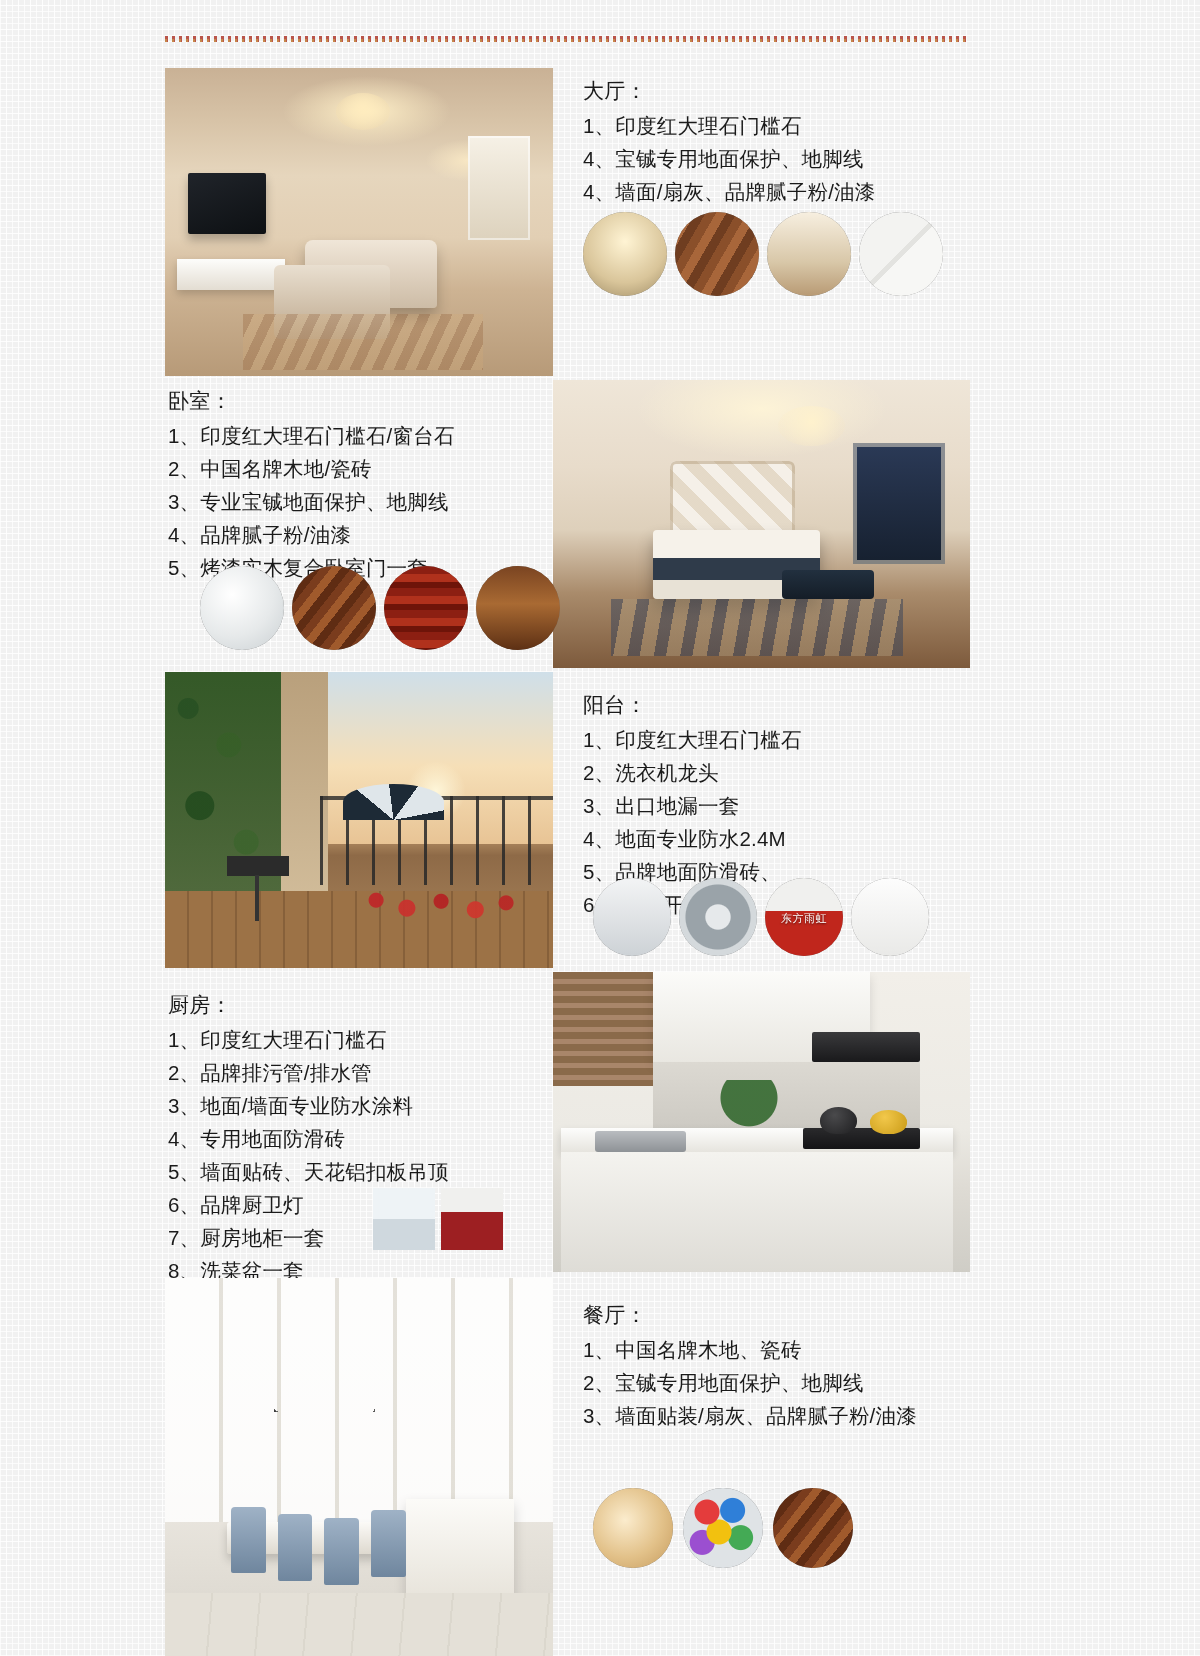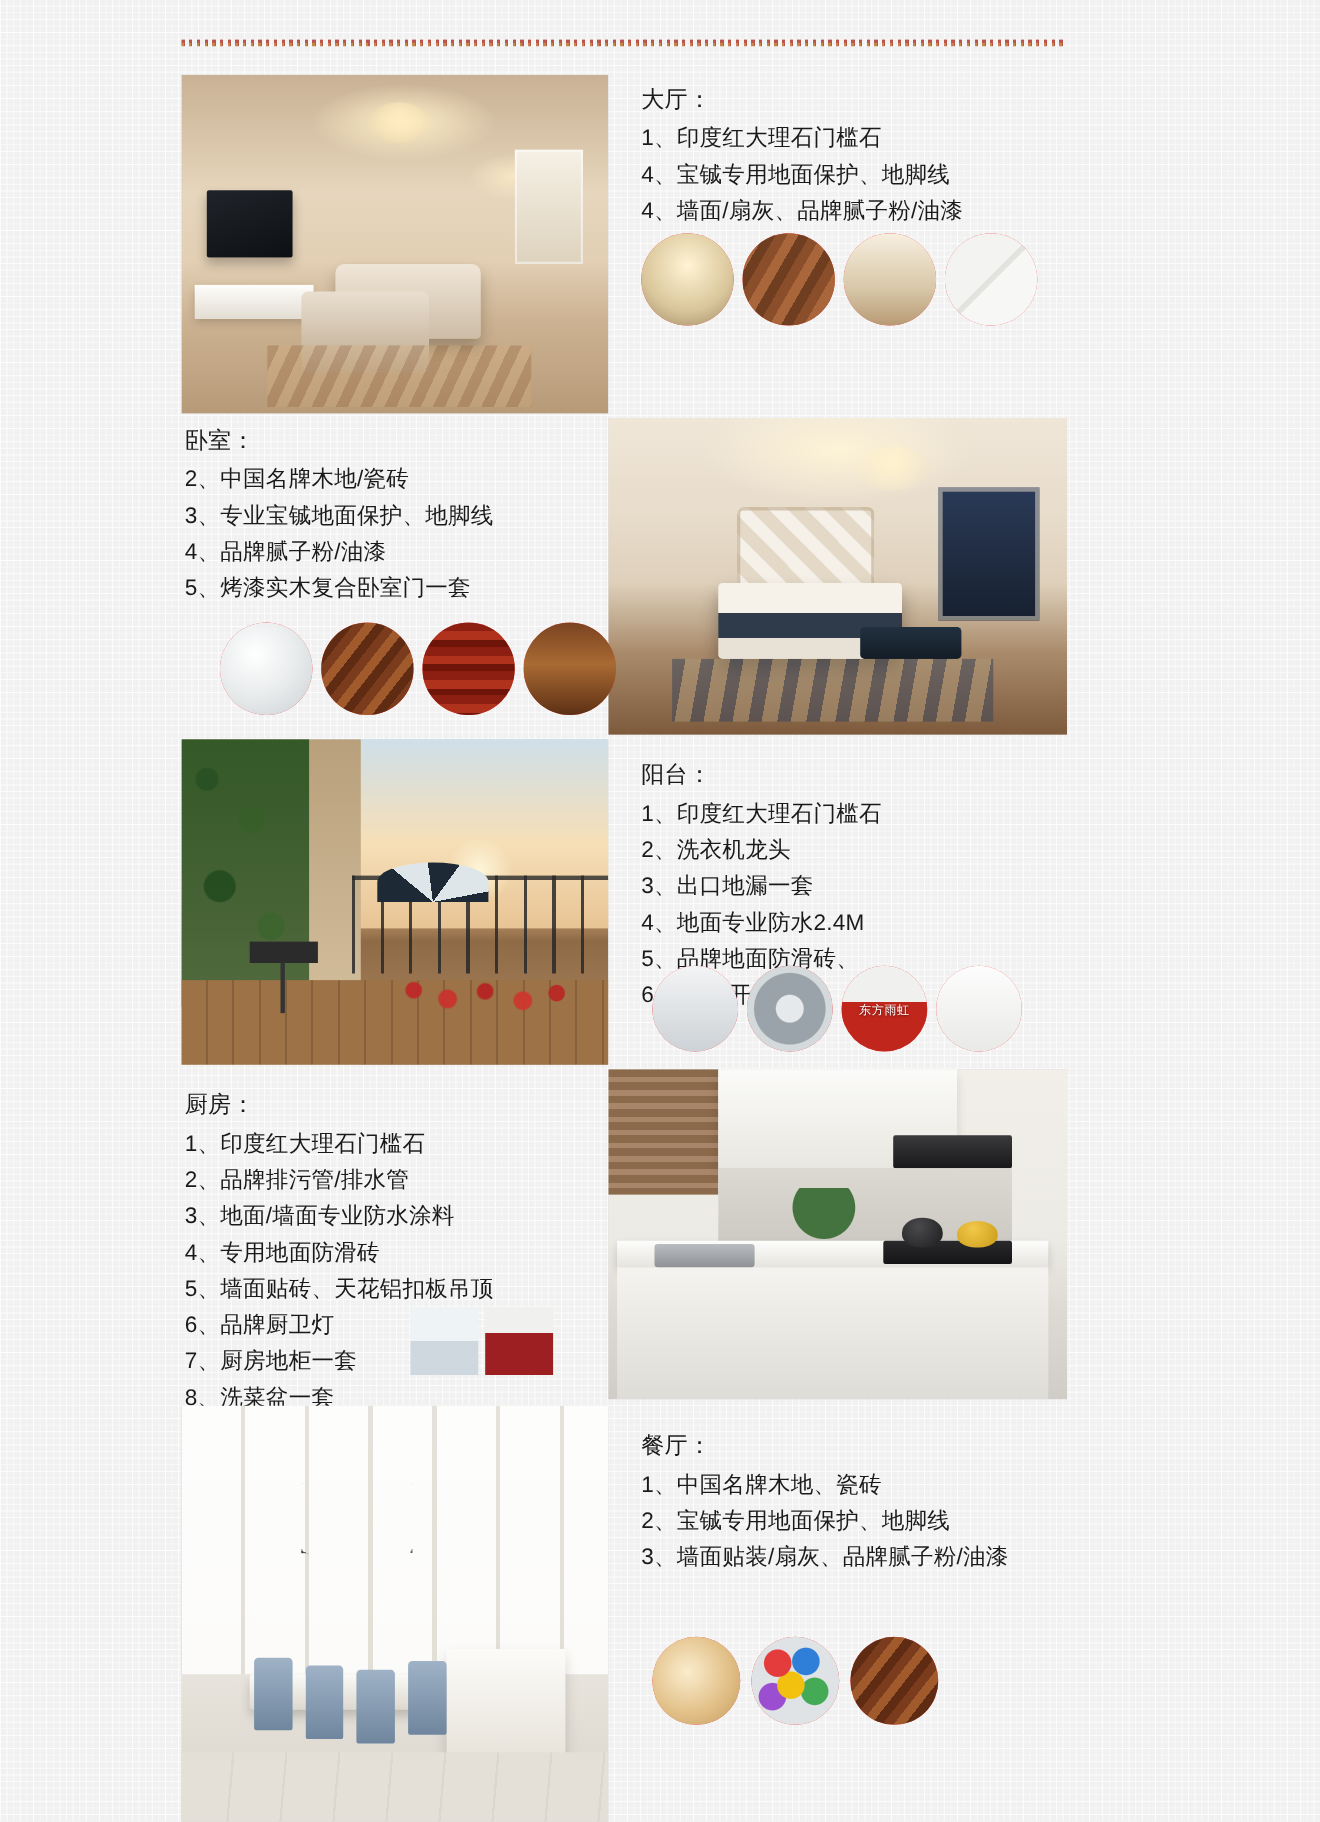--- a/index.html
+++ b/index.html
@@ -91,21 +91,21 @@
     list-style: none;
   }
   .txt ol li { white-space: nowrap; }
 
   
   .swatches { position: absolute; display: flex; }
   .swatch {
     border-radius: 50%;
     overflow: hidden;
     position: relative;
-    background: #ef4444;
+    background: #737373;
     flex: none;
   }
   .swatch .sin { position: absolute; inset: 0; }
 
   
   .livingroom {
     background:
       radial-gradient(ellipse 120px 50px at 52% 14%, rgba(255,240,200,.95), rgba(255,220,160,0) 70%),
       radial-gradient(ellipse 60px 30px at 78% 30%, rgba(255,238,200,.75), rgba(255,225,170,0) 70%),
       linear-gradient(180deg, #c9b195 0%, #d8c4a8 18%, #e6d6bd 35%, #e2cfb4 55%, #cdb393 72%, #b79a78 100%);
@@ -361,20 +361,21 @@
           <div class="bd-headboard"></div>
           <div class="bd-bed"></div>
           <div class="bd-bench"></div>
           <div class="bd-rug"></div>
         </div>
       </div>
 
       <div class="txt" style="left:3px; top:368px; width:370px;">
         <span class="title">卧室：</span>
         <ol>
+          <li>1、印度红大理石门槛石/窗台石</li>
           <li>2、中国名牌木地/瓷砖</li>
           <li>3、专业宝铖地面保护、地脚线</li>
           <li>4、品牌腻子粉/油漆</li>
           <li>5、烤漆实木复合卧室门一套</li>
         </ol>
       </div>
 
       <div class="swatches" style="left:35px; top:550px; gap:8px;">
         <div class="swatch" style="width:84px;height:84px;">
           <div class="sin sw-marble"></div>

